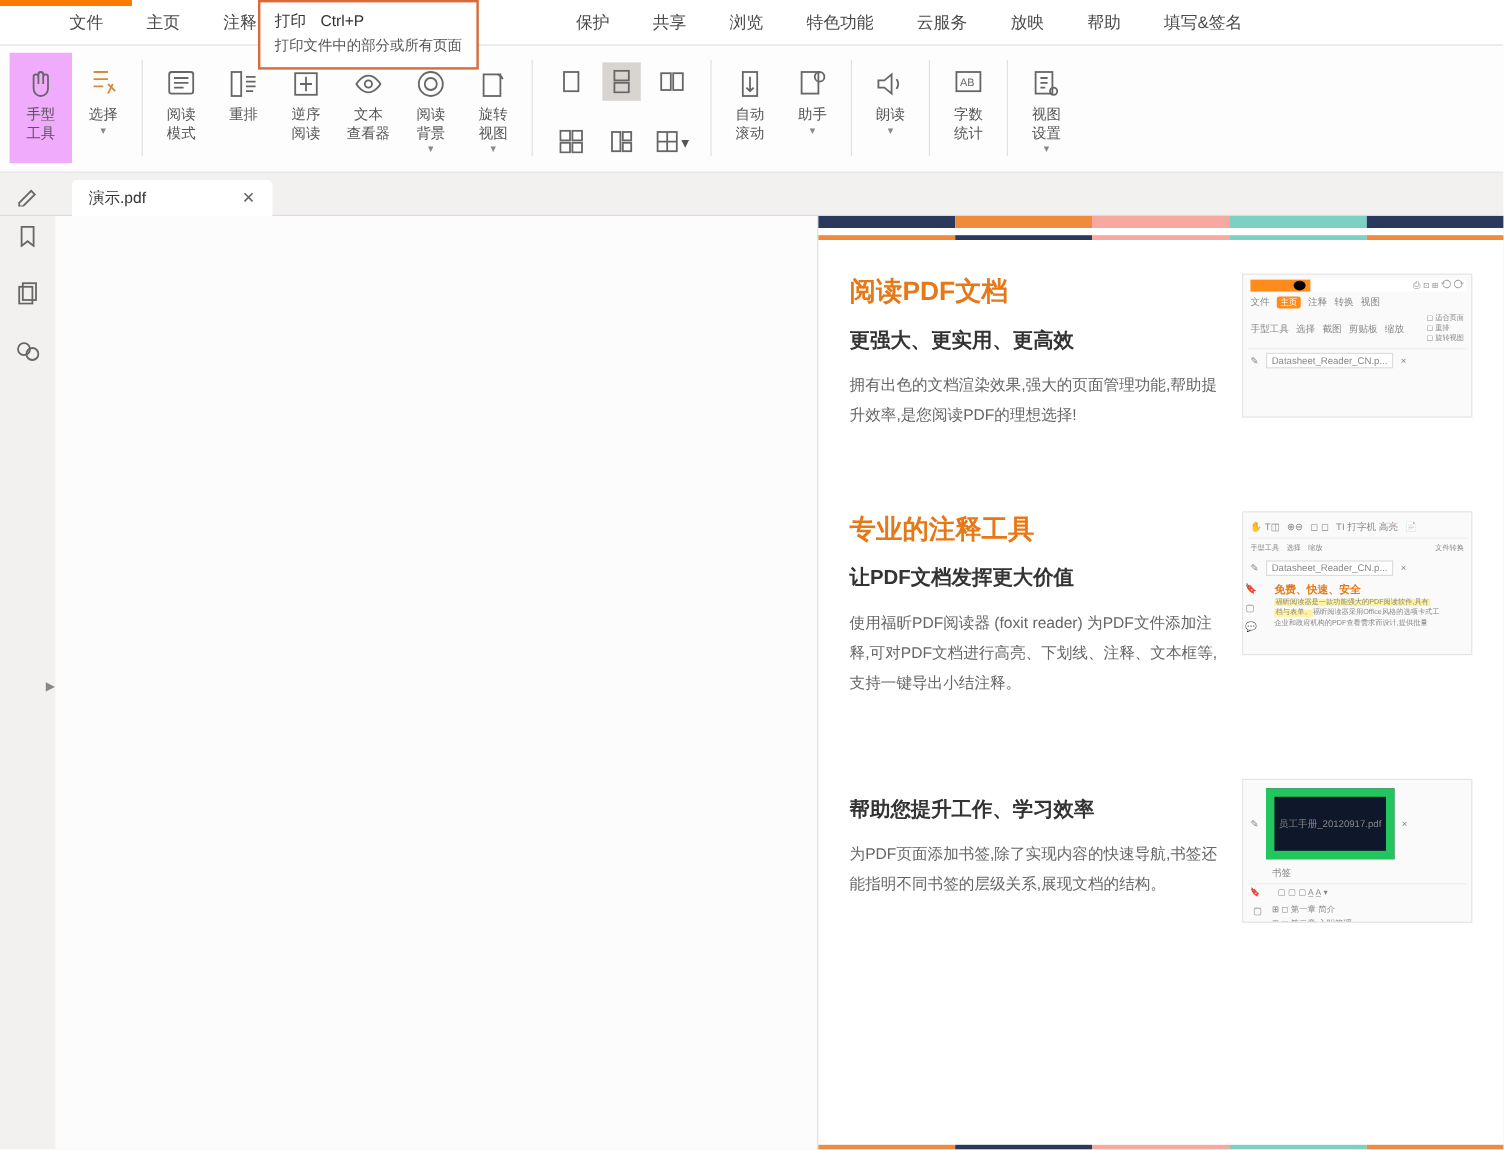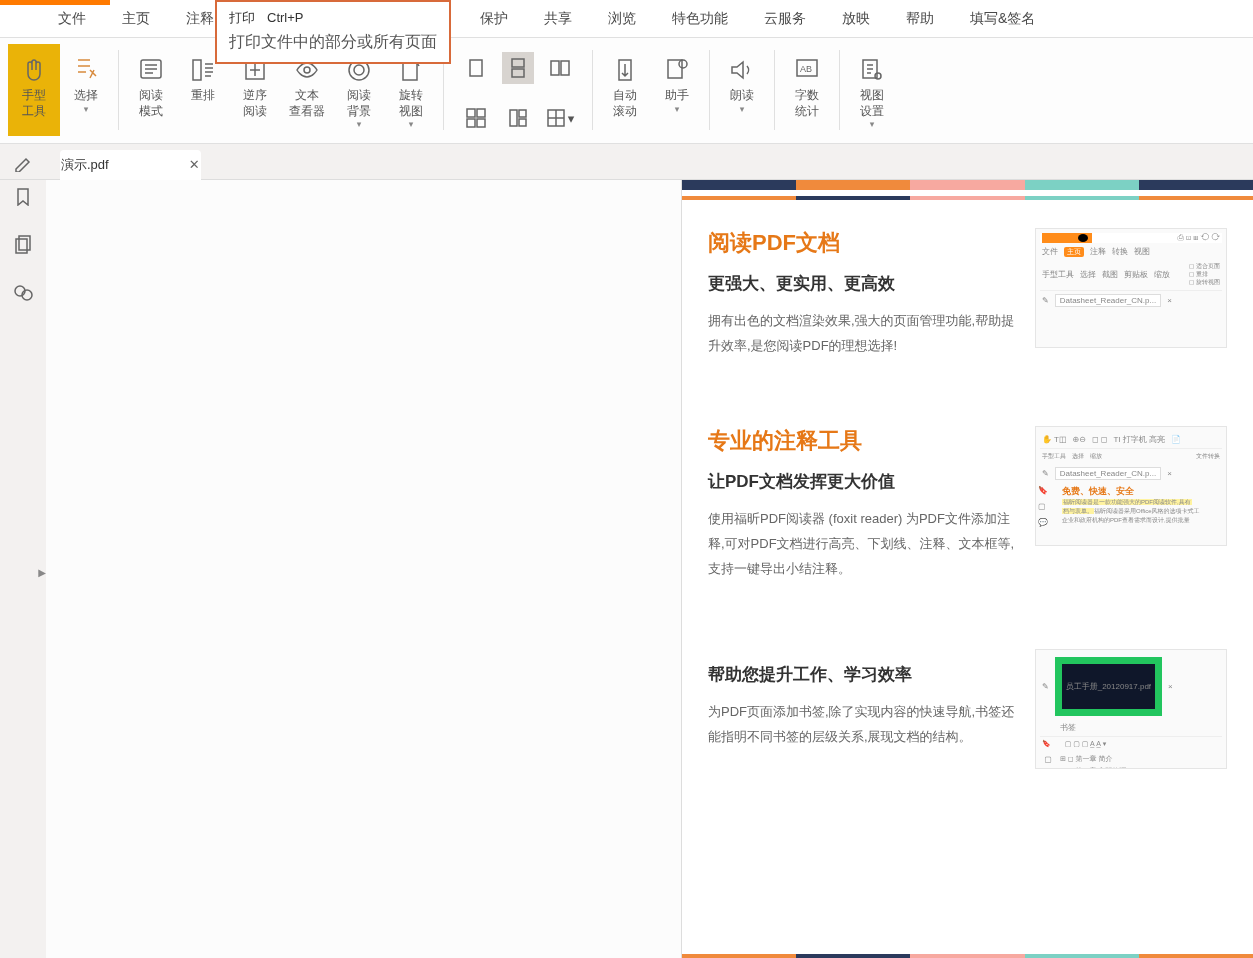--- a/index.html
+++ b/index.html
@@ -6,34 +6,34 @@
 body { font-family: "Microsoft YaHei", Arial, sans-serif; font-size: 13px; background: #fff; color: #333; overflow: hidden; width: 1253px; height: 958px; }
 
 .orange-accent { position: absolute; top: 0; left: 0; width: 110px; height: 5px; background: #ff7a00; }
 
 .menu-bar { display: flex; align-items: center; height: 38px; padding-left: 40px; gap: 0; border-bottom: 1px solid #e0e0e0; position: relative; }
 .menu-item { padding: 0 18px; height: 38px; display: flex; align-items: center; cursor: pointer; color: #4a4a4a; font-size: 14px; }
 
 .tooltip-box { position: absolute; top: 0px; left: 215px; background: #fff; border: 2px solid #d86a3a; padding: 6px 12px 8px 12px; z-index: 100; font-size: 13px; line-height: 1.6; }
 .tooltip-title { font-weight: normal; color: #333; }
 .tooltip-title .shortcut { margin-left: 12px; }
-.tooltip-desc { color: #555; font-size: 16px; }
+.tooltip-desc { color: #555; font-size: 12px; }
 
 .ribbon { display: flex; align-items: flex-start; height: 106px; padding: 6px 8px; border-bottom: 1px solid #e0e0e0; background: #fdfdfd; }
 .ribbon-btn { display: flex; flex-direction: column; align-items: center; justify-content: flex-start; width: 52px; height: 92px; padding: 4px 2px; cursor: pointer; font-size: 12px; color: #555; text-align: center; line-height: 1.3; }
 .ribbon-btn .icon-slot { width: 36px; height: 36px; display: flex; align-items: flex-end; justify-content: center; margin-bottom: 4px; }
 .ribbon-btn .lbl { white-space: pre-line; }
 .ribbon-btn .arrow { font-size: 9px; color: #888; }
 .ribbon-sep { width: 1px; background: #e0e0e0; height: 80px; margin: 6px 6px; }
 .ribbon-small-grid { display: grid; grid-template-columns: repeat(3, 36px); grid-template-rows: 40px 40px; gap: 10px 6px; padding: 4px 8px; align-items: center; justify-items: center; }
 .ribbon-small { width: 32px; height: 32px; display: flex; align-items: center; justify-content: center; cursor: pointer; color: #555; }
 
 .tab-strip { display: flex; align-items: center; height: 36px; background: #f3f1f0; border-bottom: 1px solid #ddd; }
 .side-icon { color: #6b6b6b; cursor: pointer; }
-.doc-tab { display: flex; align-items: center; background: #fff; height: 30px; margin-top: 6px; margin-left: 14px; padding: 0 1px; border-radius: 4px 4px 0 0; font-size: 13px; gap: 80px; }
+.doc-tab { display: flex; align-items: center; background: #fff; height: 30px; margin-top: 6px; margin-left: 14px; padding: 0 14px; border-radius: 4px 4px 0 0; font-size: 13px; gap: 80px; }
 .doc-tab .close { cursor: pointer; color: #666; }
 
 .main-area { display: flex; height: calc(958px - 38px - 106px - 36px); }
 .left-gutter { width: 46px; background: #f3f1f0; display: flex; flex-direction: column; align-items: center; padding-top: 6px; gap: 28px; position: relative; }
 .expand-handle { position: absolute; top: 380px; left: 36px; width: 12px; height: 24px; display:flex; align-items:center; justify-content:center; color:#888; cursor:pointer; font-size:10px; }
 .page-canvas { flex: 1; background: #e9e7e5; display: flex; justify-content: space-between; }
 .blank-page { width: 636px; background: #fcfcfc; border-right: 1px solid #ddd; }
 .content-page { flex: 1; background: #fff; display: flex; flex-direction: column; }
 
 .stripe { height: 10px; display: flex; }
@@ -79,21 +79,21 @@
   <div class="menu-item">帮助</div>
   <div class="menu-item">填写&amp;签名</div>
 
   <div class="tooltip-box">
     <div class="tooltip-title"><span>打印</span><span class="shortcut">Ctrl+P</span></div>
     <div class="tooltip-desc">打印文件中的部分或所有页面</div>
   </div>
 </div>
 
 <div class="ribbon">
-  <div class="ribbon-btn" style="background:#eab308">
+  <div class="ribbon-btn" style="background:#f0abfc">
     <div class="icon-slot">
         <svg class="icon">
           <path d="M8 14v-6a2 2 0 014 0v6m0-6v-2a2 2 0 014 0v8m0-6a2 2 0 014 0v10a6 6 0 01-12 0v-4"></path>
         </svg>
       </div>
     <span class="lbl">手型
 工具</span>
   </div>
   <div class="ribbon-btn">
     <div class="icon-slot">

